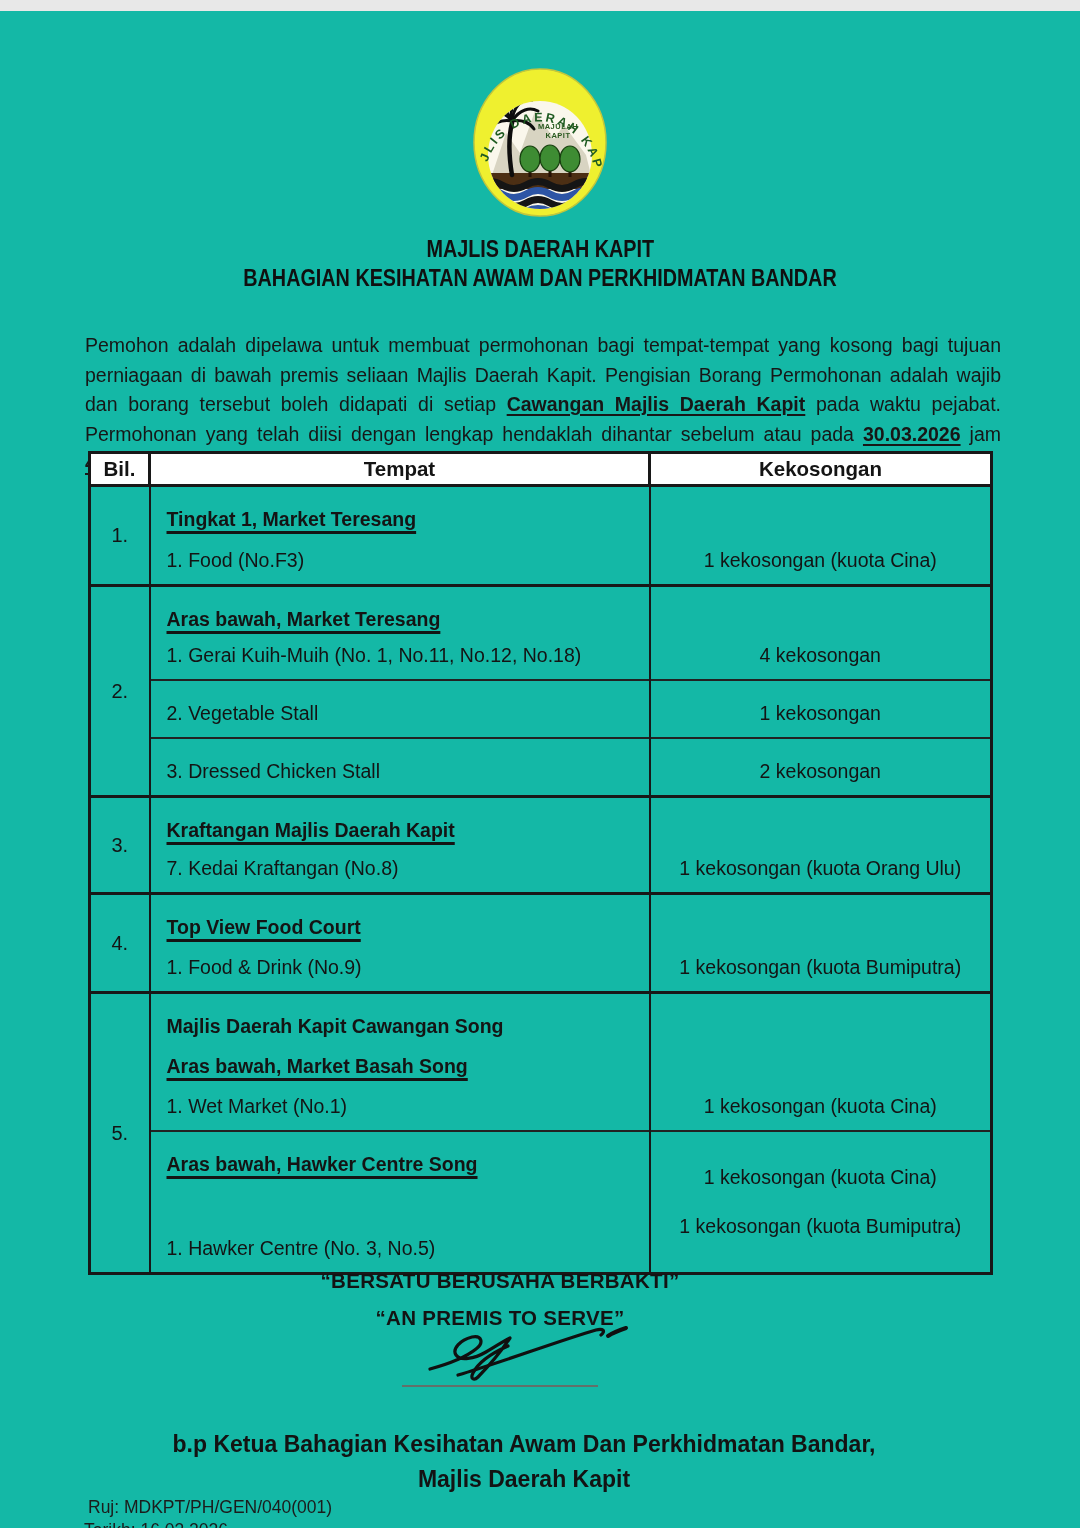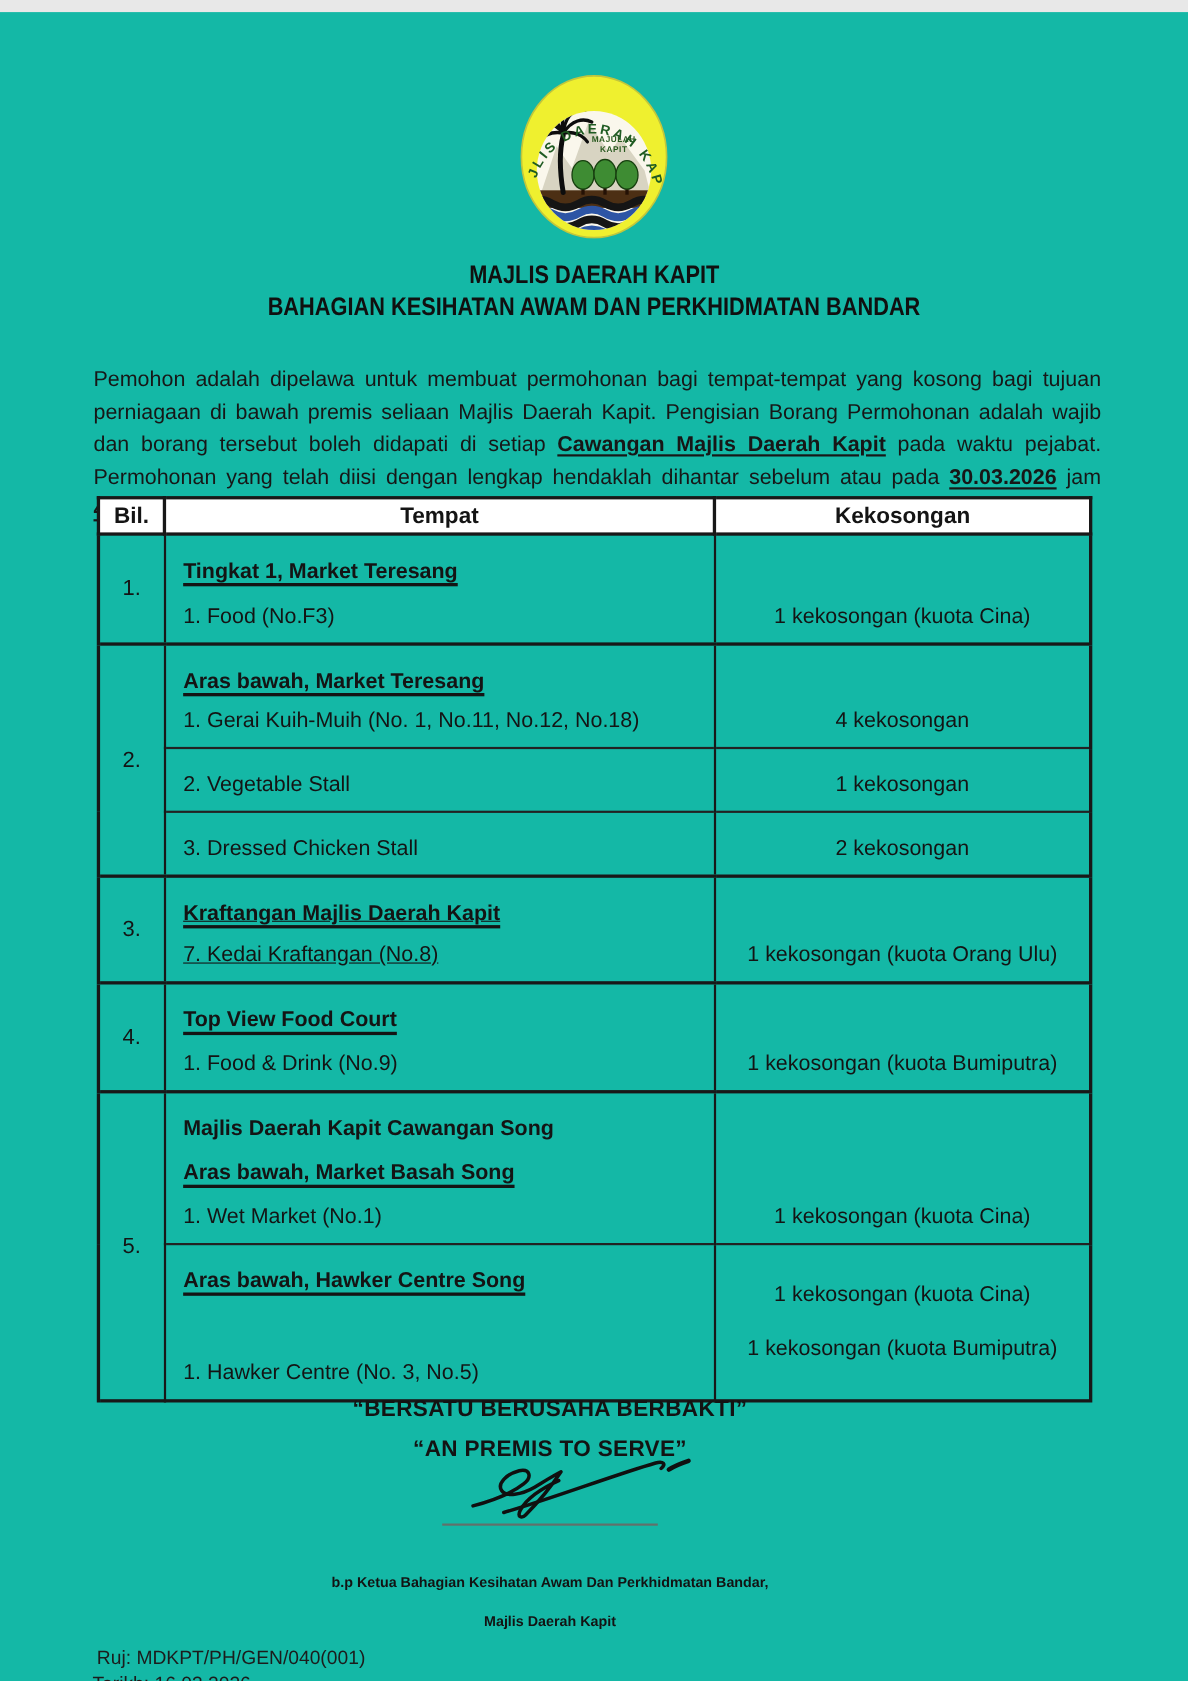--- a/index.html
+++ b/index.html
@@ -38,21 +38,21 @@
   .cellK{height:100%;box-sizing:border-box;display:flex;flex-direction:column;
     justify-content:flex-end;align-items:center;padding:8px 6px 11px;
     font-size:19.5px;line-height:25px;text-align:center;border-radius:11px;}
   .cellK.multi{justify-content:space-evenly;padding:10px 6px;}
   
   .fline{position:absolute;left:0;width:1000px;text-align:center;font-weight:bold;color:#131313;}
   .motto{font-size:20.5px;letter-spacing:.3px;}
   .sig-svg{position:absolute;left:400px;top:1308px;}
   .sig-line{position:absolute;left:402px;top:1374px;width:196px;height:2px;background:#62706a;}
   .joel{font-size:21px;}
-  .bp{font-size:13px;}
+  .bp{font-size:23px;padding-left:24px;}
   .ref-block{position:absolute;left:88px;font-size:17.5px;color:#1c1c1c;}
   .scan-edge{position:absolute;left:0;bottom:0;width:1080px;height:5px;opacity:.75;
     background:linear-gradient(90deg,#9fb7c6 0%,#c2cdbd 8%,#d6dcce 30%,#c5cfc2 60%,#dfe3d6 100%);}
 </style>
 </head>
 <body>
 
 <div class="page">
 
   <svg class="logo" width="136" height="150" viewBox="0 0 136 150">
@@ -174,21 +174,21 @@
             </div>
           </td>
           <td class="keko" style="height: 49px;">
             <div class="cellK">
               <div>2 kekosongan</div>
             </div>
           </td>
         </tr>
         <tr class="main" style="height: 94px;">
           <td class="bil" rowspan="1">3.</td>
-          <td class="tempat" style="height: 94px; text-decoration: underline;">
+          <td class="tempat" style="height: 94px;">
             <div class="cellT">
               <div class="thead u">Kraftangan Majlis Daerah Kapit</div>
               <div>7. Kedai Kraftangan (No.8)</div>
             </div>
           </td>
           <td class="keko" style="height: 94px;">
             <div class="cellK">
               <div>1 kekosongan (kuota Orang Ulu)</div>
             </div>
           </td>

